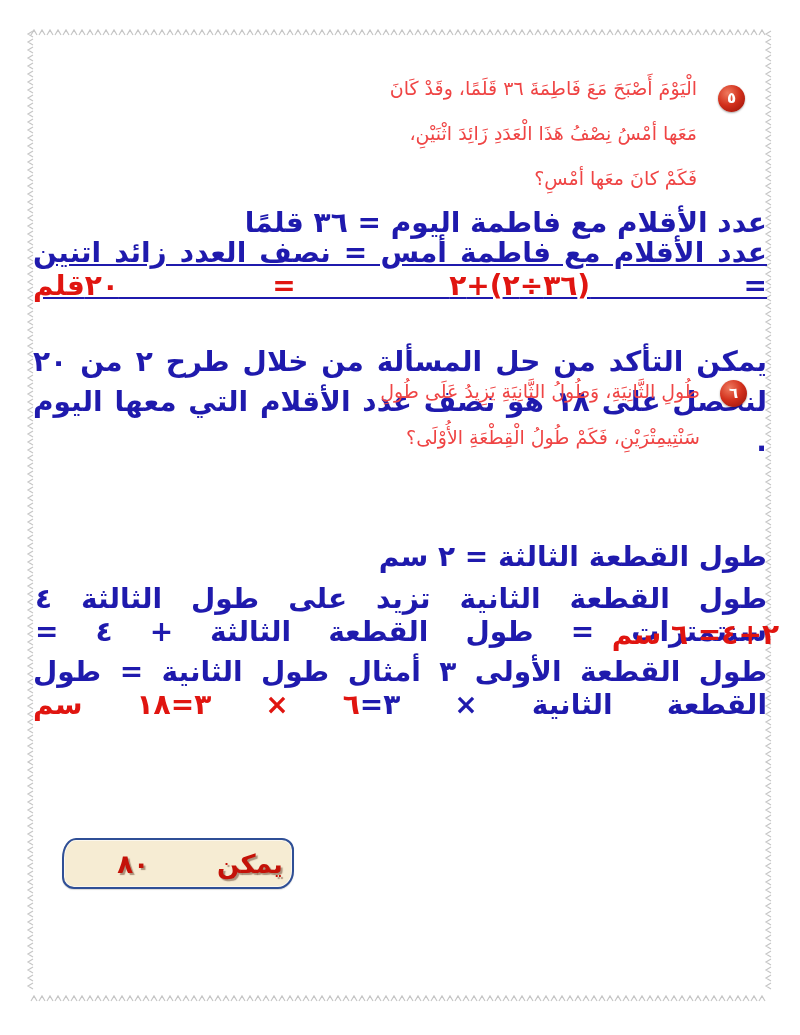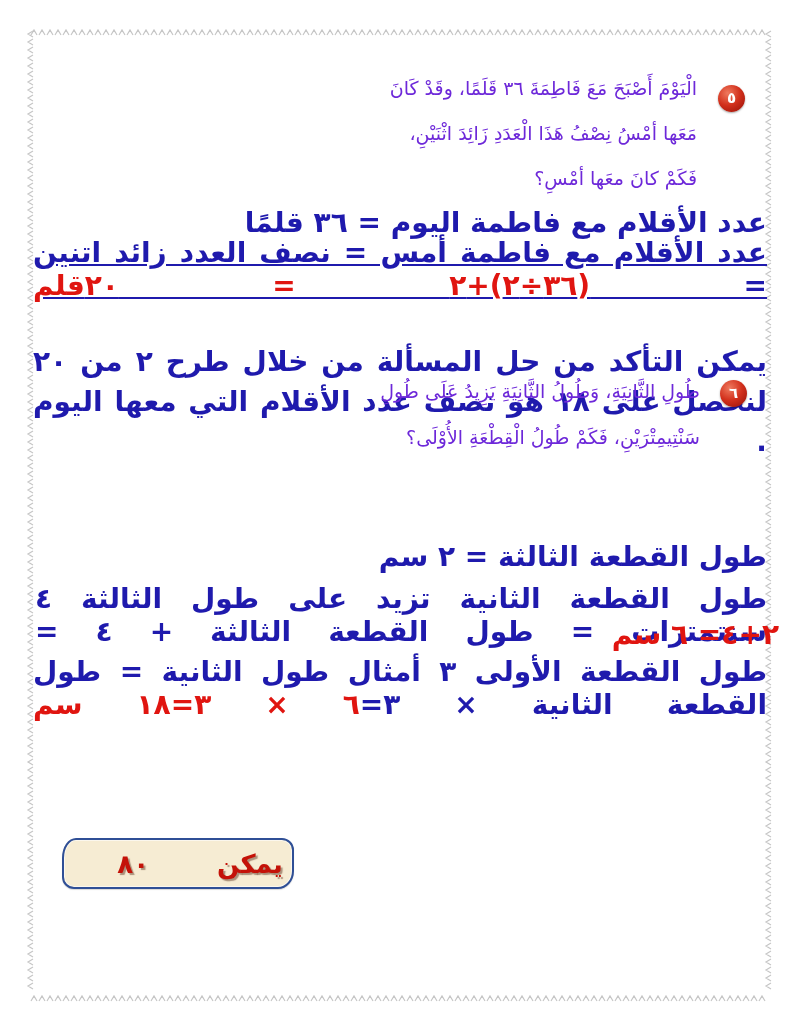--- a/index.html
+++ b/index.html
@@ -27,21 +27,21 @@
     display:flex;align-items:center;justify-content:center;
     box-shadow:0 1px 2px rgba(0,0,0,.35);
     line-height:1;
   }
   .badge5{top:85px;right:55px;}
   .badge6{top:380px;right:53px;}
 
   
   .statement{
     position:absolute;
-    color:#6d28d9;
+    color:#ef4444;
     font-size:19px;
     line-height:45px;
     text-align:right;
   }
   .statement .sline{white-space:nowrap;}
   .st5{top:66px;right:103px;width:380px;}
   .st6{top:368px;right:100px;width:430px;line-height:46px;}
 
   
   .sol{

